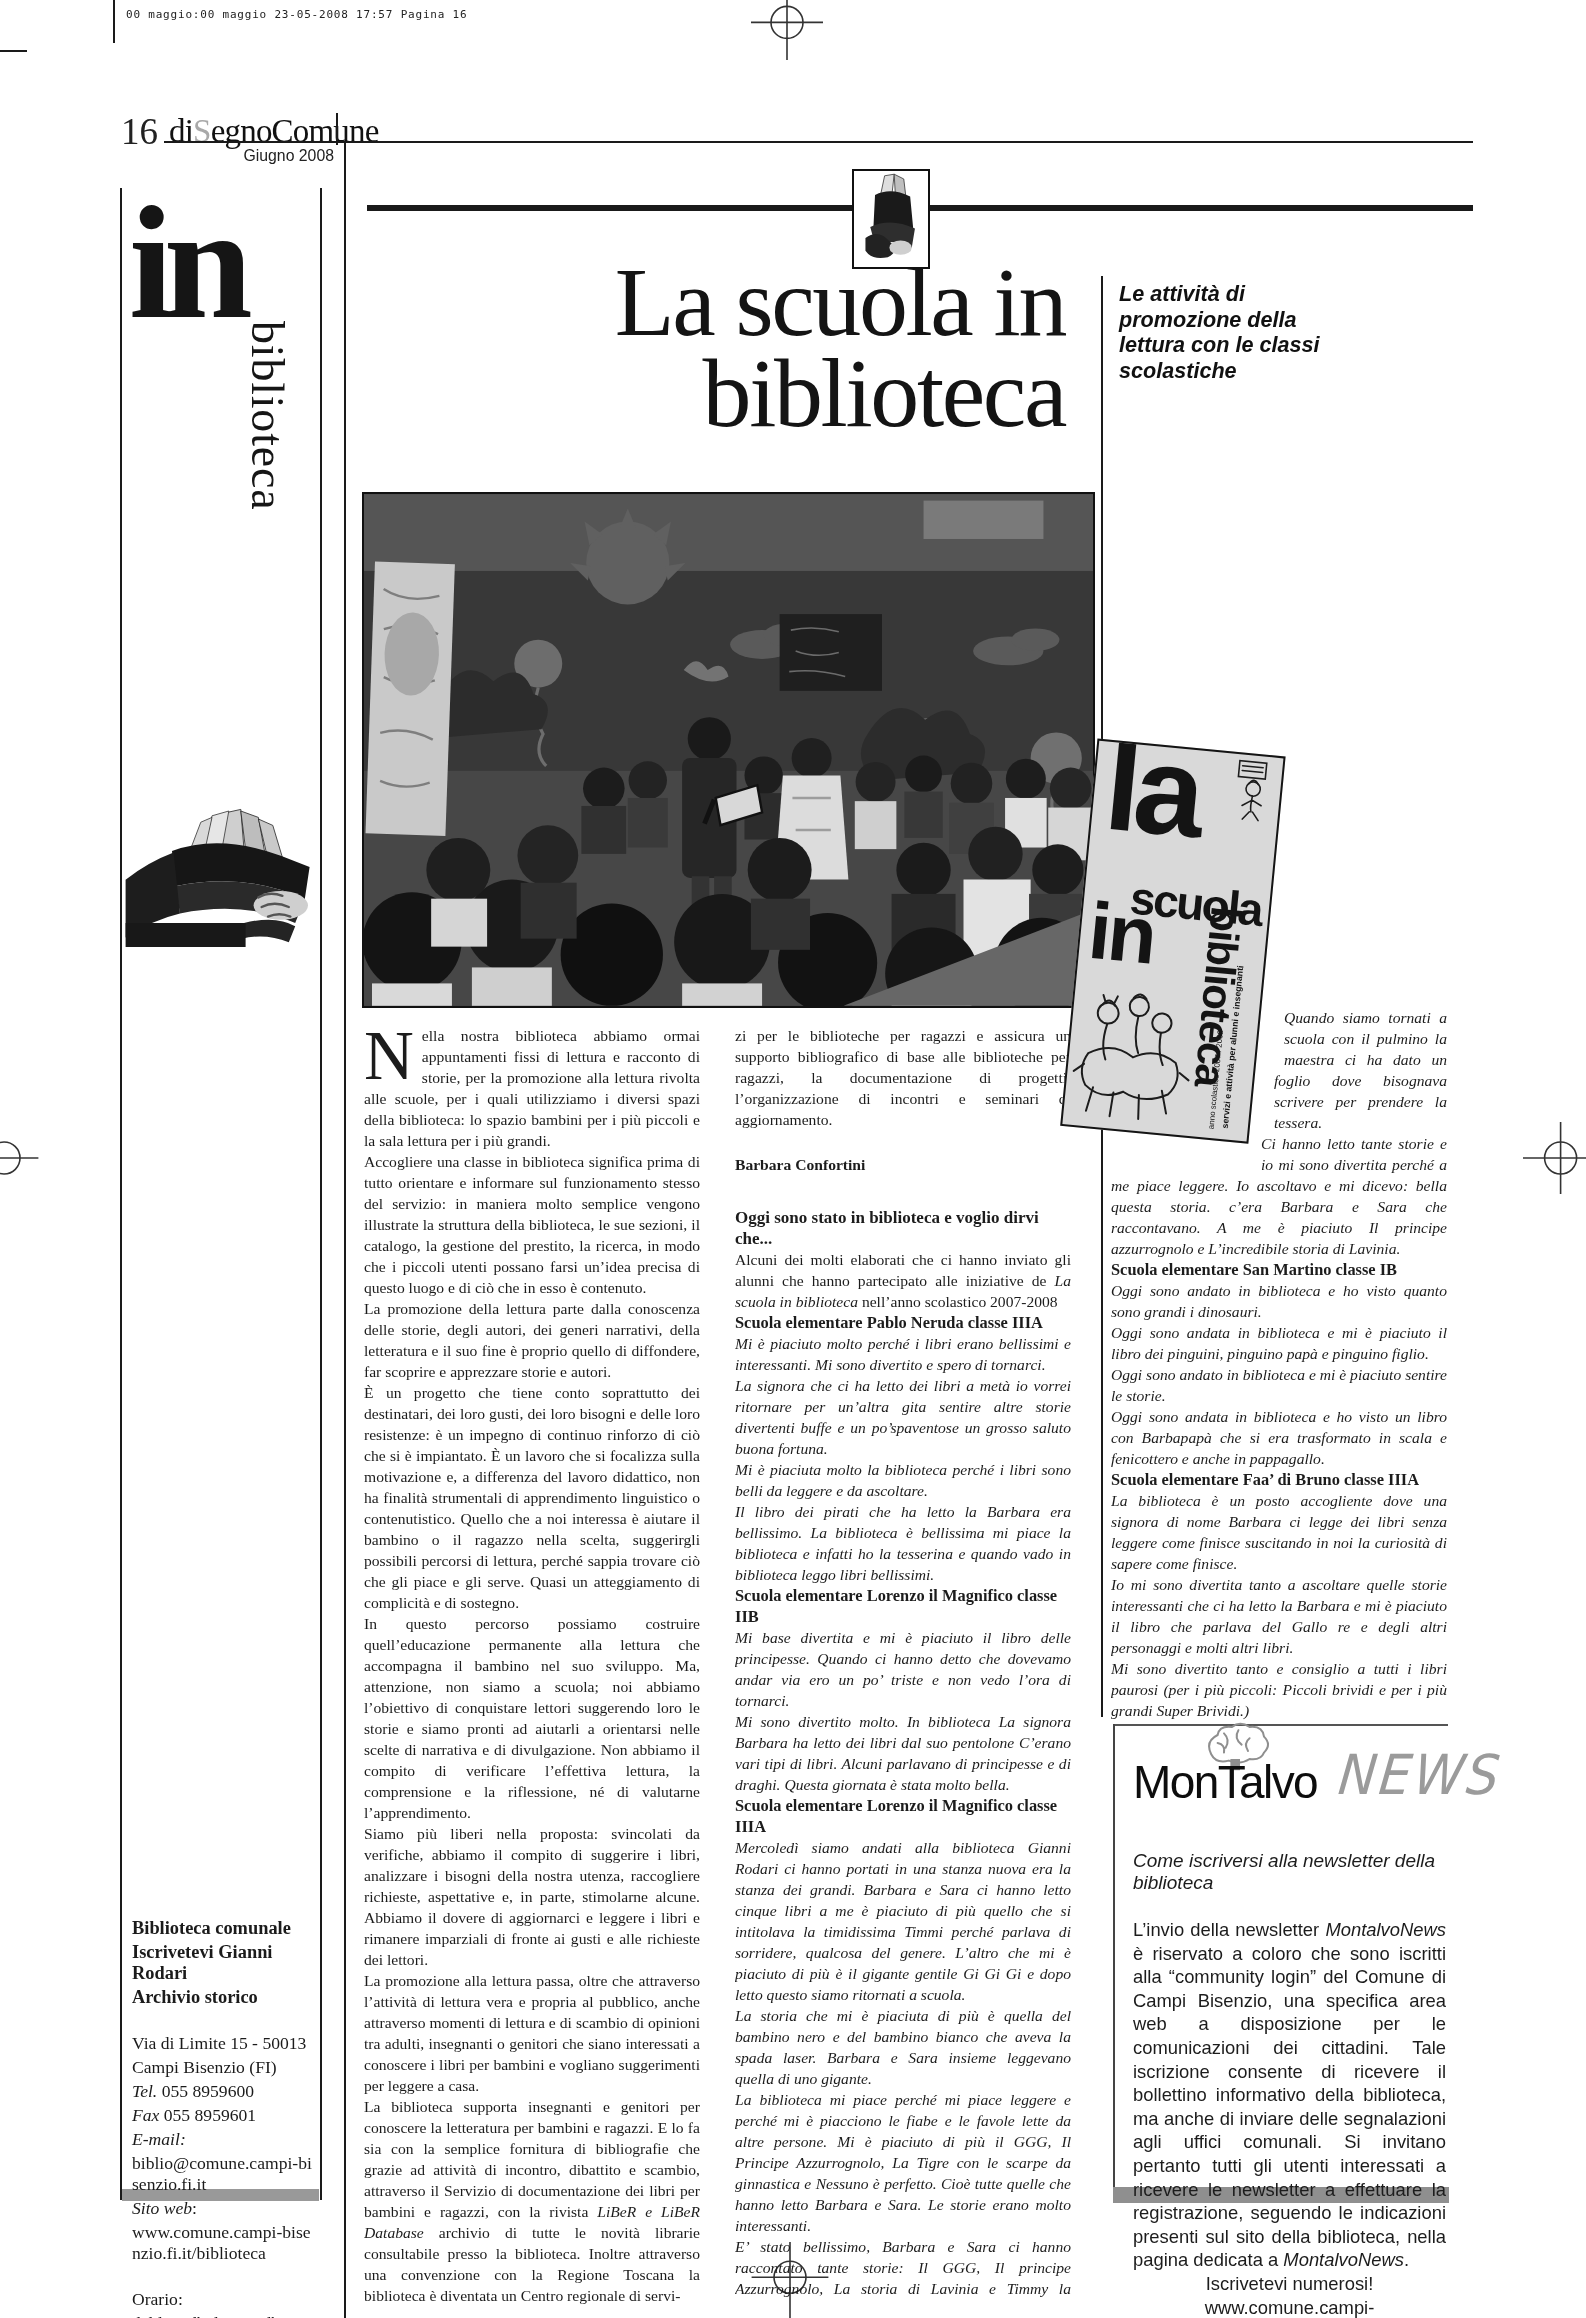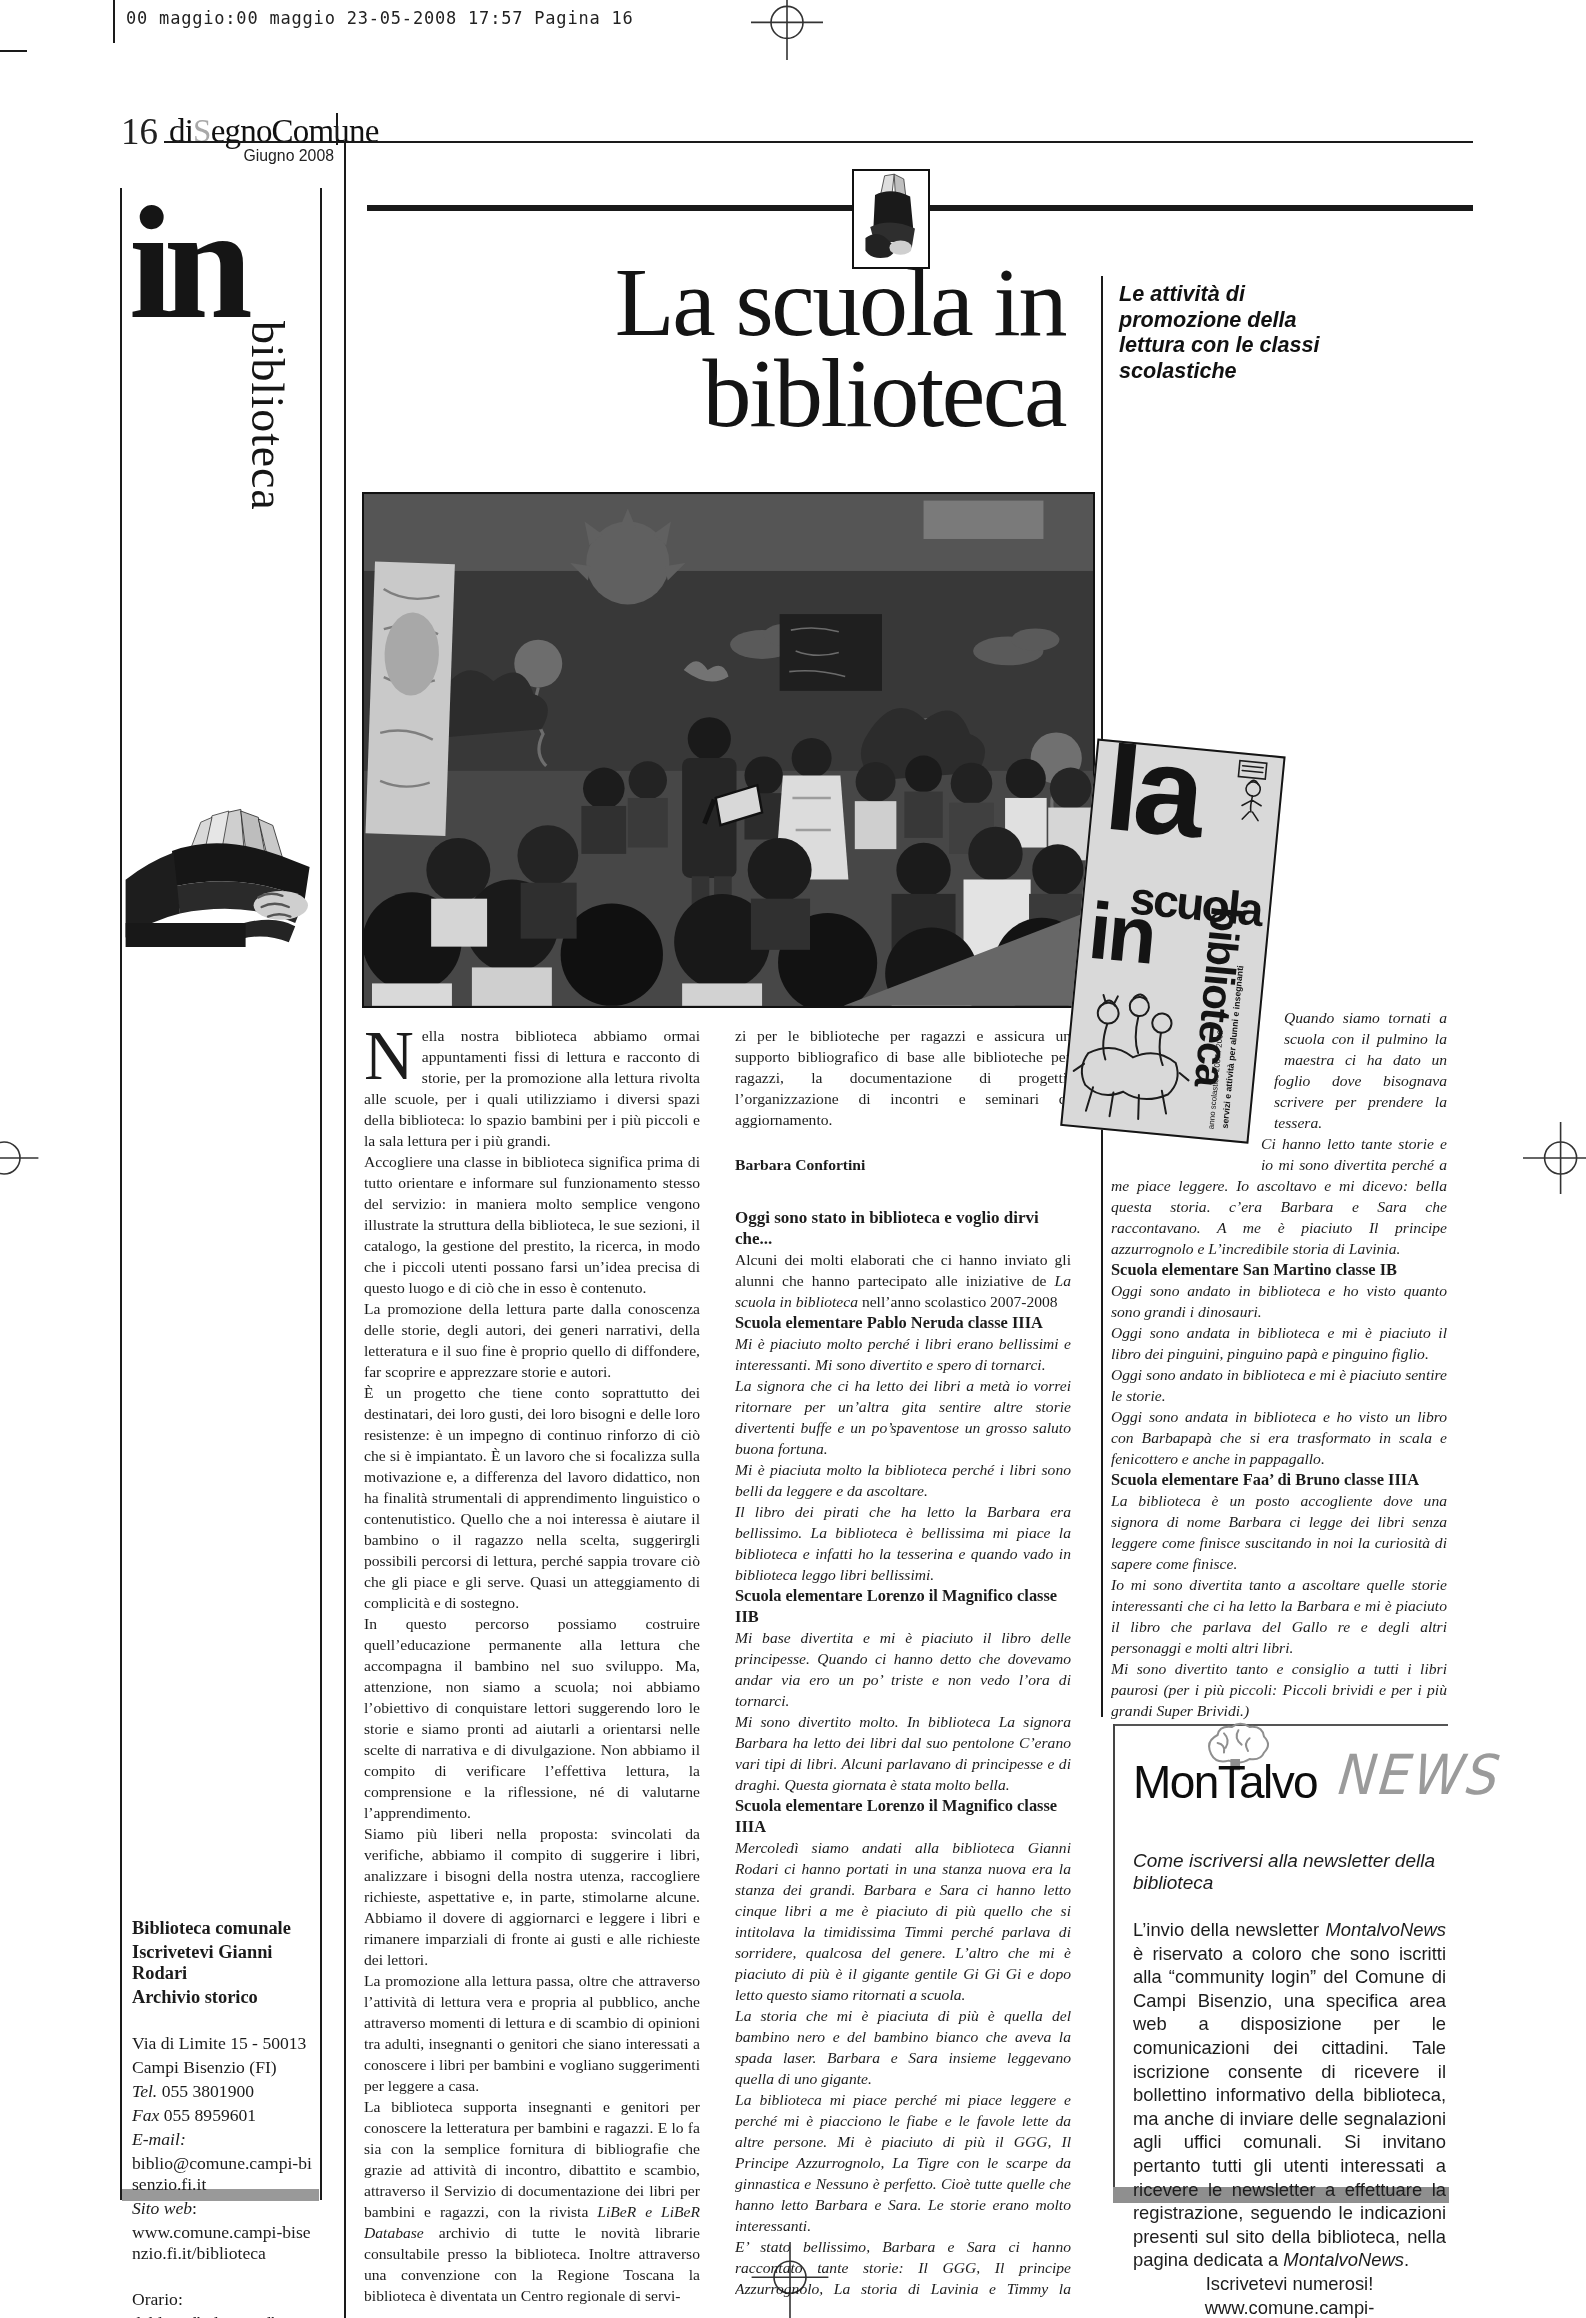--- a/index.html
+++ b/index.html
@@ -2,21 +2,21 @@
 <html style="font-size:12.8px"><head>
 <meta charset="utf-8">
 <style>
   html,body{margin:0;padding:0;background:#e8e8e8;}
   .page{position:relative;width:1587px;height:2319px;background:#ffffff;overflow:hidden;
         font-family:"Liberation Serif",serif;color:#1b1b1b;}
   .abs{position:absolute;}
   .rule{position:absolute;background:#1a1a1a;}
 
   
-  #printmark{left:126px;top:8px;font-family:"DejaVu Sans Mono",monospace;font-size:17px;color:#222;letter-spacing:0.8px;}
+  #printmark{left:126px;top:8px;font-family:"DejaVu Sans Mono",monospace;font-size:11px;color:#222;letter-spacing:0.8px;}
   #printmark-vline{left:113px;top:0;width:1.6px;height:43px;}
   #left-tick{left:0;top:50px;width:27px;height:1.6px;}
 
   
   #page-num{left:121px;top:110px;font-size:37px;color:#222;}
   #mast-title{left:169px;top:113px;font-size:33px;letter-spacing:-0.8px;color:#111;}
   #mast-title .gray-s{color:#a9a9a9;}
   #mast-underline{left:164px;top:141px;width:1309px;height:2.4px;}
   #mast-bar{left:336px;top:113px;width:2.4px;height:32px;}
   #mast-date{left:192px;top:146px;width:142px;text-align:right;font-family:"Liberation Sans",sans-serif;
@@ -164,21 +164,21 @@
     </g>
   </svg>
 
   <div class="abs" id="sb-contact">
       <p class="c-bold"><span>Biblioteca comunale</span></p>
       <p class="c-bold"><span>Iscrivetevi Gianni Rodari</span></p>
       <p class="c-bold"><span>Archivio storico</span></p>
       <p class="c-gap"><span></span></p>
       <p class="c-plain"><span>Via di Limite 15 - 50013</span></p>
       <p class="c-plain"><span>Campi Bisenzio (FI)</span></p>
-      <p class="c-plain"><span class="seg-i">Tel.</span><span> 055 3801900</span></p>
+      <p class="c-plain"><span class="seg-i">Tel.</span><span> 055 8959600</span></p>
       <p class="c-plain"><span class="seg-i">Fax</span><span> 055 8959601</span></p>
       <p class="c-plain"><span class="seg-i">E-mail:</span></p>
       <p class="c-break"><span>biblio@comune.campi-bisenzio.fi.it</span></p>
       <p class="c-plain"><span class="seg-i">Sito web</span><span>:</span></p>
       <p class="c-break"><span>www.comune.campi-bisenzio.fi.it/biblioteca</span></p>
       <p class="c-gap"><span></span></p>
       <p class="c-plain"><span>Orario:</span></p>
       <p class="c-plain"><span>dal lunedì al venerdì 9-19</span></p>
       <p class="c-plain"><span>sabato 9-12.30</span></p>
     </div>

